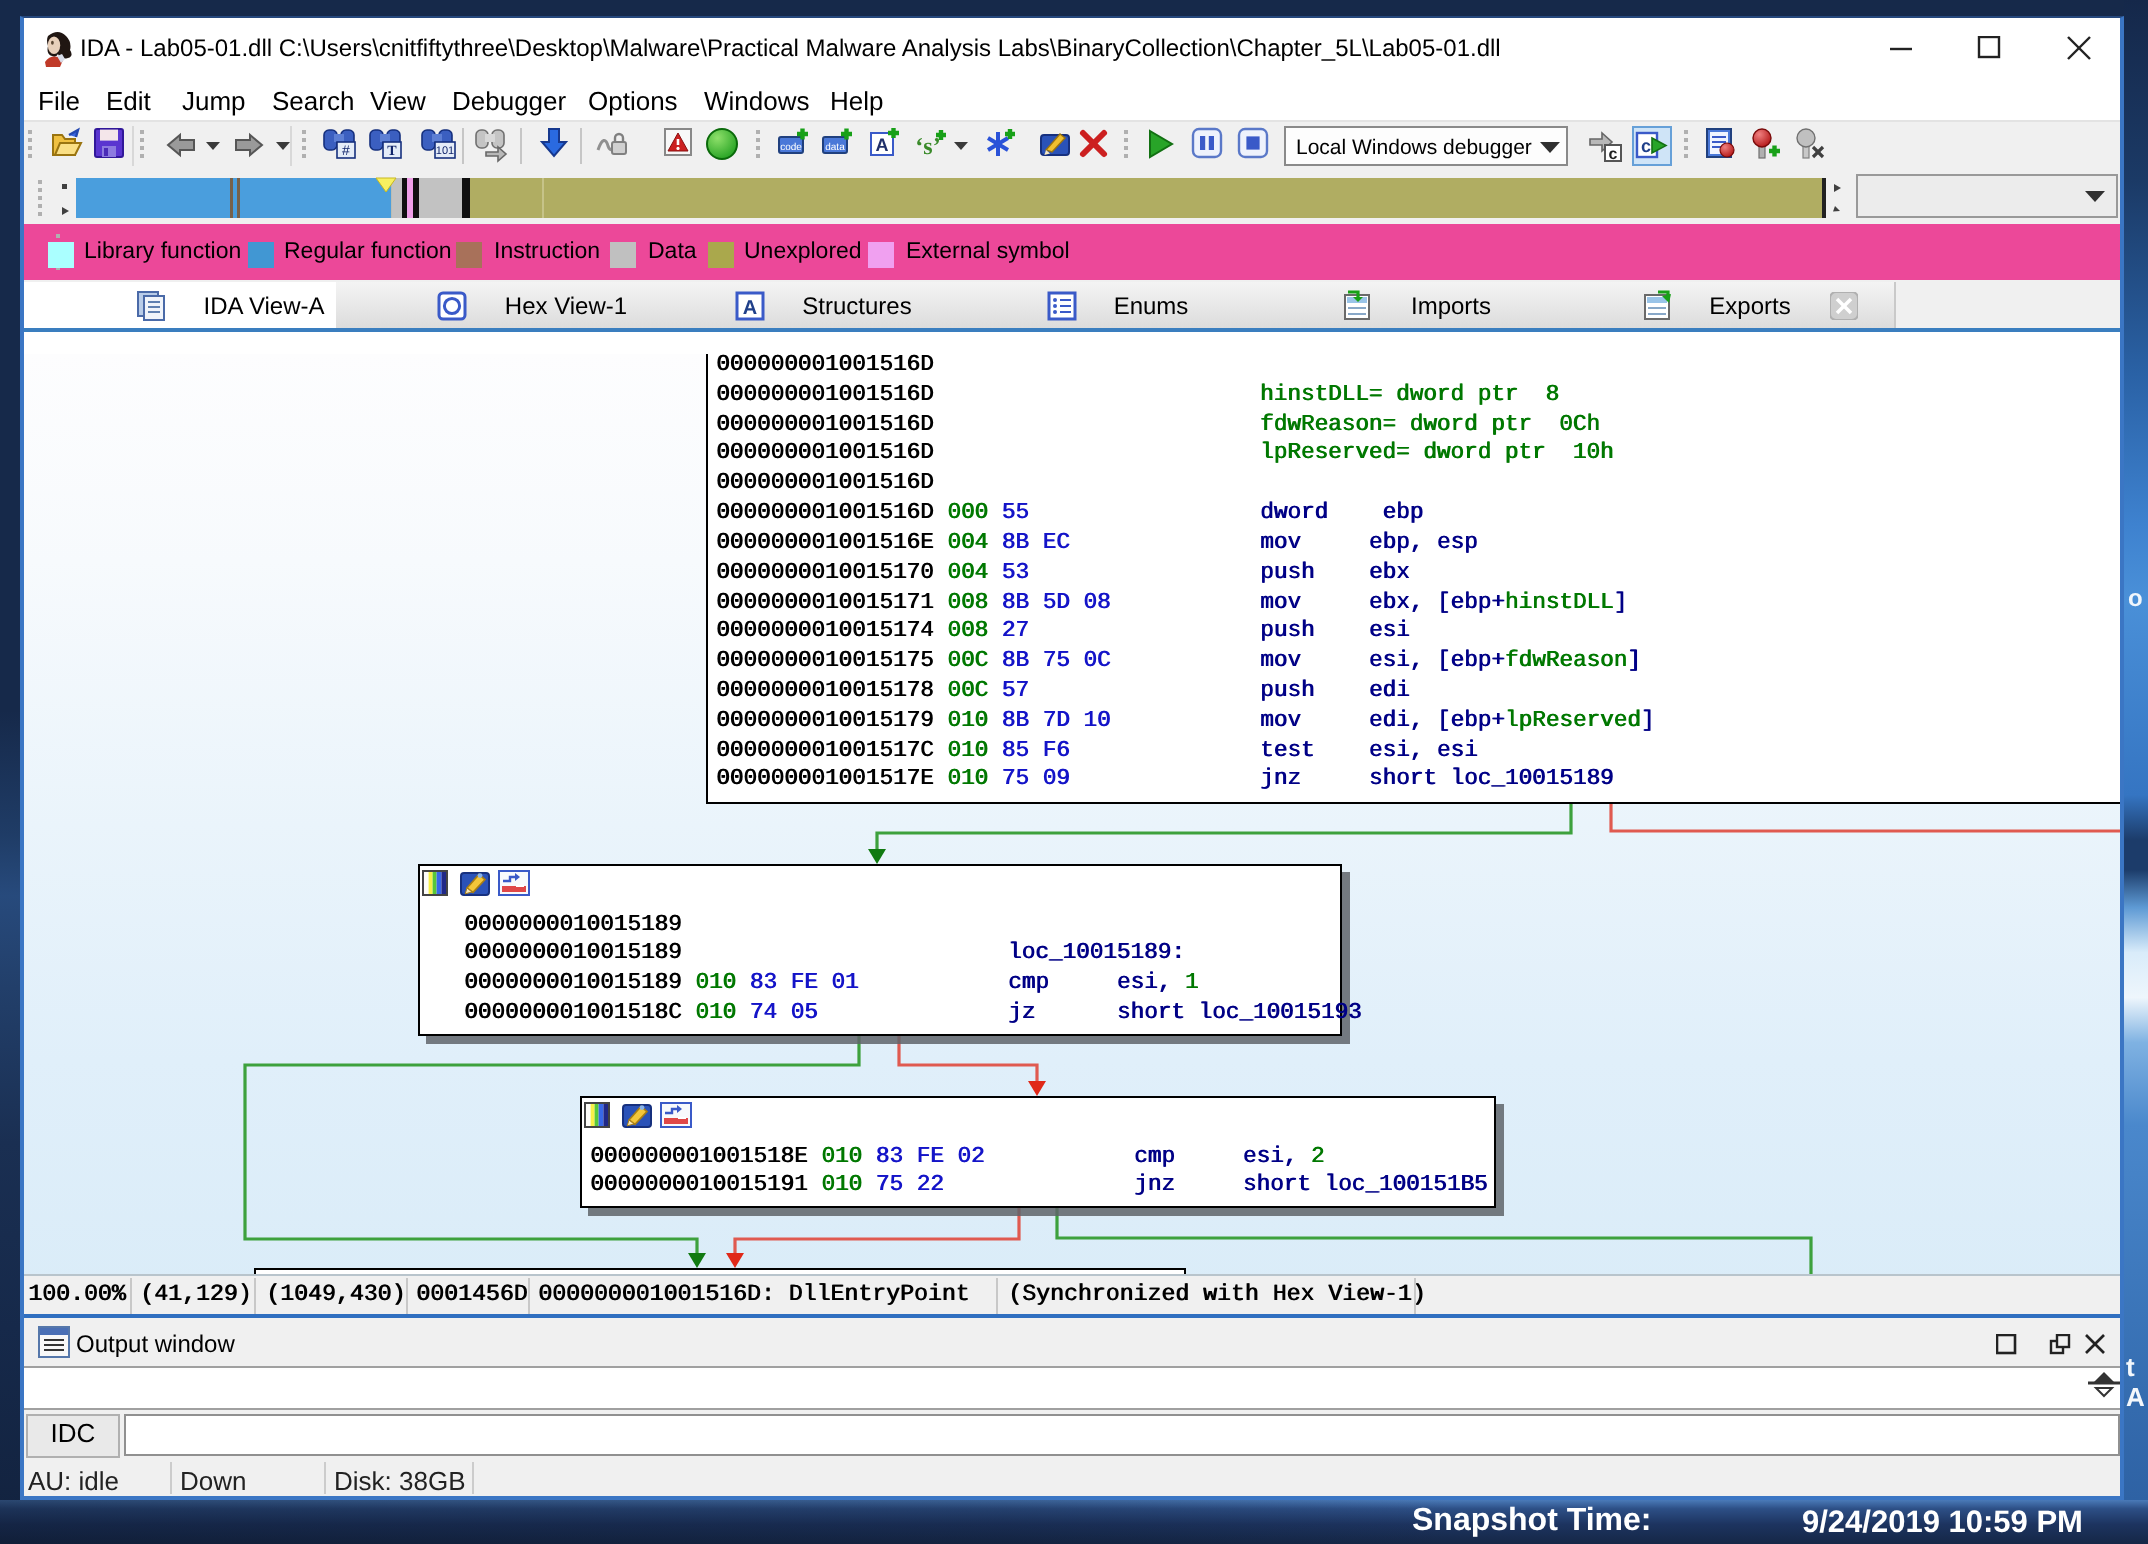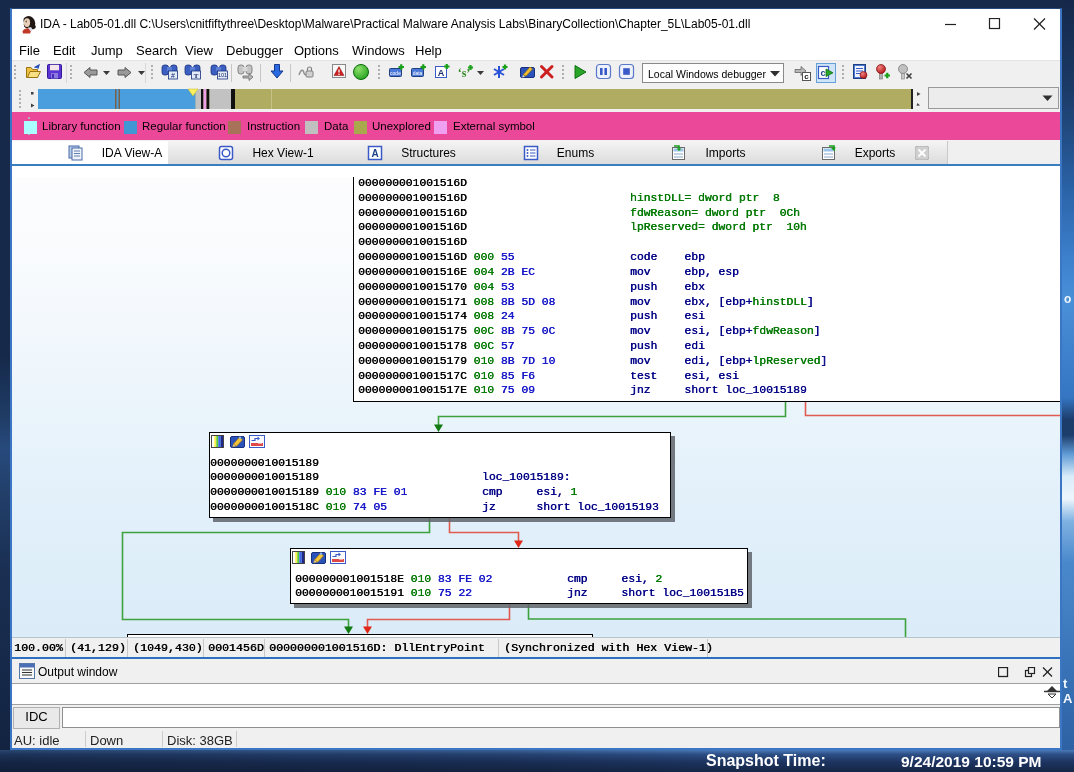--- a/index.html
+++ b/index.html
@@ -504,36 +504,36 @@
         <polygon points="502,361.5 511,361.5 506.5,369"></polygon>
         <polygon points="351,447.5 360,447.5 355.5,455"></polygon>
       </g>
     </svg>
     <div class="abs" style="left:341px;top:-1px;width:710px;height:225px;border:1px solid #000;border-top:none;background:#fff">
       <pre class="code" style="padding-left:4px">000000001001516D
 000000001001516D                        <span class="gr">hinstDLL= dword ptr  8</span>
 000000001001516D                        <span class="gr">fdwReason= dword ptr  0Ch</span>
 000000001001516D                        <span class="gr">lpReserved= dword ptr  10h</span>
 000000001001516D
-000000001001516D <span class="gr">000</span> <span class="by">55</span>                 <span class="nv">code    ebp</span>
-000000001001516E <span class="gr">004</span> <span class="by">2B EC</span>              <span class="nv">mov     ebp, esp</span>
+000000001001516D <span class="gr">000</span> <span class="by">55</span>                 <span class="nv">dword    ebp</span>
+000000001001516E <span class="gr">004</span> <span class="by">8B EC</span>              <span class="nv">mov     ebp, esp</span>
 0000000010015170 <span class="gr">004</span> <span class="by">53</span>                 <span class="nv">push    ebx</span>
 0000000010015171 <span class="gr">008</span> <span class="by">8B 5D 08</span>           <span class="nv">mov     ebx, [ebp+<span class="gr">hinstDLL</span>]</span>
-0000000010015174 <span class="gr">008</span> <span class="by">24</span>                 <span class="nv">push    esi</span>
+0000000010015174 <span class="gr">008</span> <span class="by">27</span>                 <span class="nv">push    esi</span>
 0000000010015175 <span class="gr">00C</span> <span class="by">8B 75 0C</span>           <span class="nv">mov     esi, [ebp+<span class="gr">fdwReason</span>]</span>
 0000000010015178 <span class="gr">00C</span> <span class="by">57</span>                 <span class="nv">push    edi</span>
 0000000010015179 <span class="gr">010</span> <span class="by">8B 7D 10</span>           <span class="nv">mov     edi, [ebp+<span class="gr">lpReserved</span>]</span>
 000000001001517C <span class="gr">010</span> <span class="by">85 F6</span>              <span class="nv">test    esi, esi</span>
 000000001001517E <span class="gr">010</span> <span class="by">75 09</span>              <span class="nv">jnz     short loc_10015189</span></pre>
     </div>
     <div class="blk blkshadow" style="left:197px;top:255px;width:460px;height:84px">
       <div class="ticons"><svg width="56" height="14" viewBox="0 0 56 14">
             <use href="#bti"></use>
           </svg></div>
-      <pre class="code" style="padding-left:0">0000000010015189
+      <pre class="code" style="padding-left:22px">0000000010015189
 0000000010015189                        <span class="nv">loc_10015189:</span>
 0000000010015189 <span class="gr">010</span> <span class="by">83 FE 01</span>           <span class="nv">cmp     esi, <span class="gr">1</span></span>
 000000001001518C <span class="gr">010</span> <span class="by">74 05</span>              <span class="nv">jz      short loc_10015193</span></pre>
     </div>
     <div class="blk blkshadow" style="left:278px;top:371px;width:456px;height:54px">
       <div class="ticons"><svg width="56" height="14" viewBox="0 0 56 14">
             <use href="#bti"></use>
           </svg></div>
       <pre class="code" style="padding-left:4px">000000001001518E <span class="gr">010</span> <span class="by">83 FE 02</span>           <span class="nv">cmp     esi, <span class="gr">2</span></span>
 0000000010015191 <span class="gr">010</span> <span class="by">75 22</span>              <span class="nv">jnz     short loc_100151B5</span></pre>

